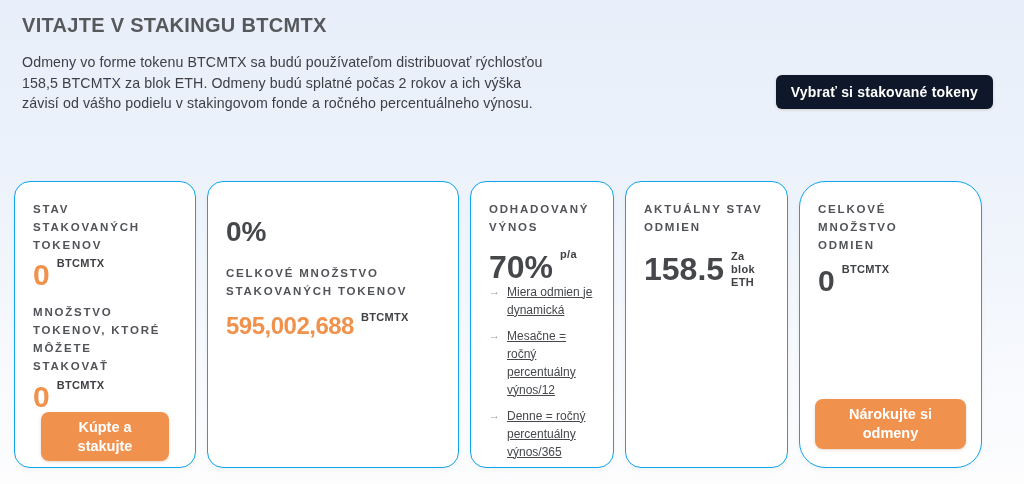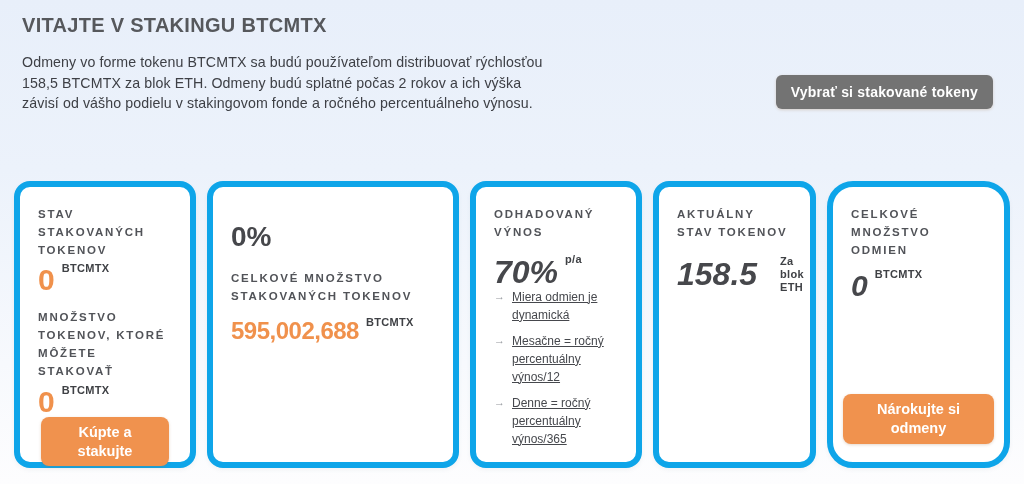--- a/index.html
+++ b/index.html
@@ -19,42 +19,42 @@
     font-size:20px; font-weight:600; color:#56585c; letter-spacing:0.3px;
   }
   .page-desc {
     max-width:522px;
     font-size:14.2px; line-height:1.46; color:#3e4046; font-weight:500;
     letter-spacing:0.1px;
     margin-top:8px;
   }
   .select-btn {
     position:absolute; top:75px; right:31px;
-    background:#737373; color:#ffffff;
+    background:#0f172a; color:#ffffff;
     border:none; border-radius:6px;
     padding:9px 15px;
     font-family:inherit; font-size:14px; font-weight:700; letter-spacing:0.2px;
     cursor:pointer;
     box-shadow:0 1px 3px rgba(150,100,50,0.25);
   }
 
   
   .cards { position:absolute; left:14px; top:181px; display:flex; gap:11px; }
   .card {
     background:#ffffff;
-    border:6px solid #0ea5e9;
+    border:1px solid #0ea5e9;
     border-radius:16px;
     height:287px;
     padding:19px 18px 18px 18px;
     display:flex; flex-direction:column;
     box-shadow:0 2px 4px rgba(100,110,130,0.07);
   }
   .card-1 { width:182px; }
   .card-2 { width:252px; }
-  .card-3 { width:172px; }
+  .card-3 { width:144px; }
   .card-4 { width:163px; }
   .card-5 { width:183px;border-radius:26px; }
 
   .label {
     font-size:11.5px; font-weight:600; letter-spacing:1.8px;
     color:#515358; line-height:1.55;
   }
   .w135 { max-width:135px; }
   .w200 { max-width:205px; }
   .w120 { max-width:120px; }
@@ -62,21 +62,21 @@
   .w105 { max-width:105px; }
 
   .value-row { display:flex; align-items:flex-start; }
   .value-lg { font-size:30px; font-weight:800; line-height:1; letter-spacing:0; }
   .value-xl { font-size:32px; font-weight:800; line-height:1; }
   .value-num {
     font-size:24px; font-weight:800; line-height:1; letter-spacing:-0.5px;
     white-space:nowrap;
   }
   .orange { color:#f0914c; }
-  .dark { color:#46474b;font-style:italic; }
+  .dark { color:#46474b; }
   .sup {
     font-size:11px; font-weight:700; color:#3f4145;
     margin-left:7px; margin-top:-3px; letter-spacing:0.3px; line-height:1.2;
   }
   .sup-2line span { display:block; }
 
   .btn {
     background:#f0924e; color:#ffffff;
     border:none; border-radius:8px;
     font-family:inherit; font-size:14.5px; font-weight:700;
@@ -100,21 +100,21 @@
 
   
   .bullets { margin-top:auto; display:flex; flex-direction:column; gap:8px; }
   .bullet { display:flex; gap:7px; }
   .bullet-arrow { font-size:11px; color:#94979d; line-height:1.5; flex:0 0 auto; }
   .bullet-text { font-size:12px; color:#46484d; line-height:1.5; font-weight:500; flex:1;text-decoration:underline; }
 
   .mt6  { margin-top:6px; }
   .mt12 { margin-top:12px; }
   .mt14 { margin-top:14px; }
-  .mt16 { margin-top:16px;gap:16px; }
+  .mt16 { margin-top:16px; }
 </style>
 </head>
 <body>
 
 <div class="page">
 
   <div class="header">
     <h1 class="page-title">VITAJTE V STAKINGU BTCMTX</h1>
     <div class="page-desc">Odmeny vo forme tokenu BTCMTX sa budú používateľom distribuovať rýchlosťou 158,5 BTCMTX za blok ETH. Odmeny budú splatné počas 2 rokov a ich výška závisí od vášho podielu v stakingovom fonde a ročného percentuálneho výnosu.</div>
   </div>
@@ -162,21 +162,21 @@
           <span class="bullet-text">Mesačne = ročný percentuálny výnos/12</span>
         </div>
         <div class="bullet">
           <span class="bullet-arrow">→</span>
           <span class="bullet-text">Denne = ročný percentuálny výnos/365</span>
         </div>
       </div>
     </div>
 
     <div class="card card-4">
-      <div class="label w130">AKTUÁLNY STAV TOKENOV</div>
+      <div class="label w130">AKTUÁLNY STAV ODMIEN</div>
       <div class="value-row mt16">
         <span class="value-xl dark">158.5</span>
         <span class="sup sup-2line">
           <span>Za blok</span>
           <span>ETH</span>
         </span>
       </div>
     </div>
 
     <div class="card card-5">

